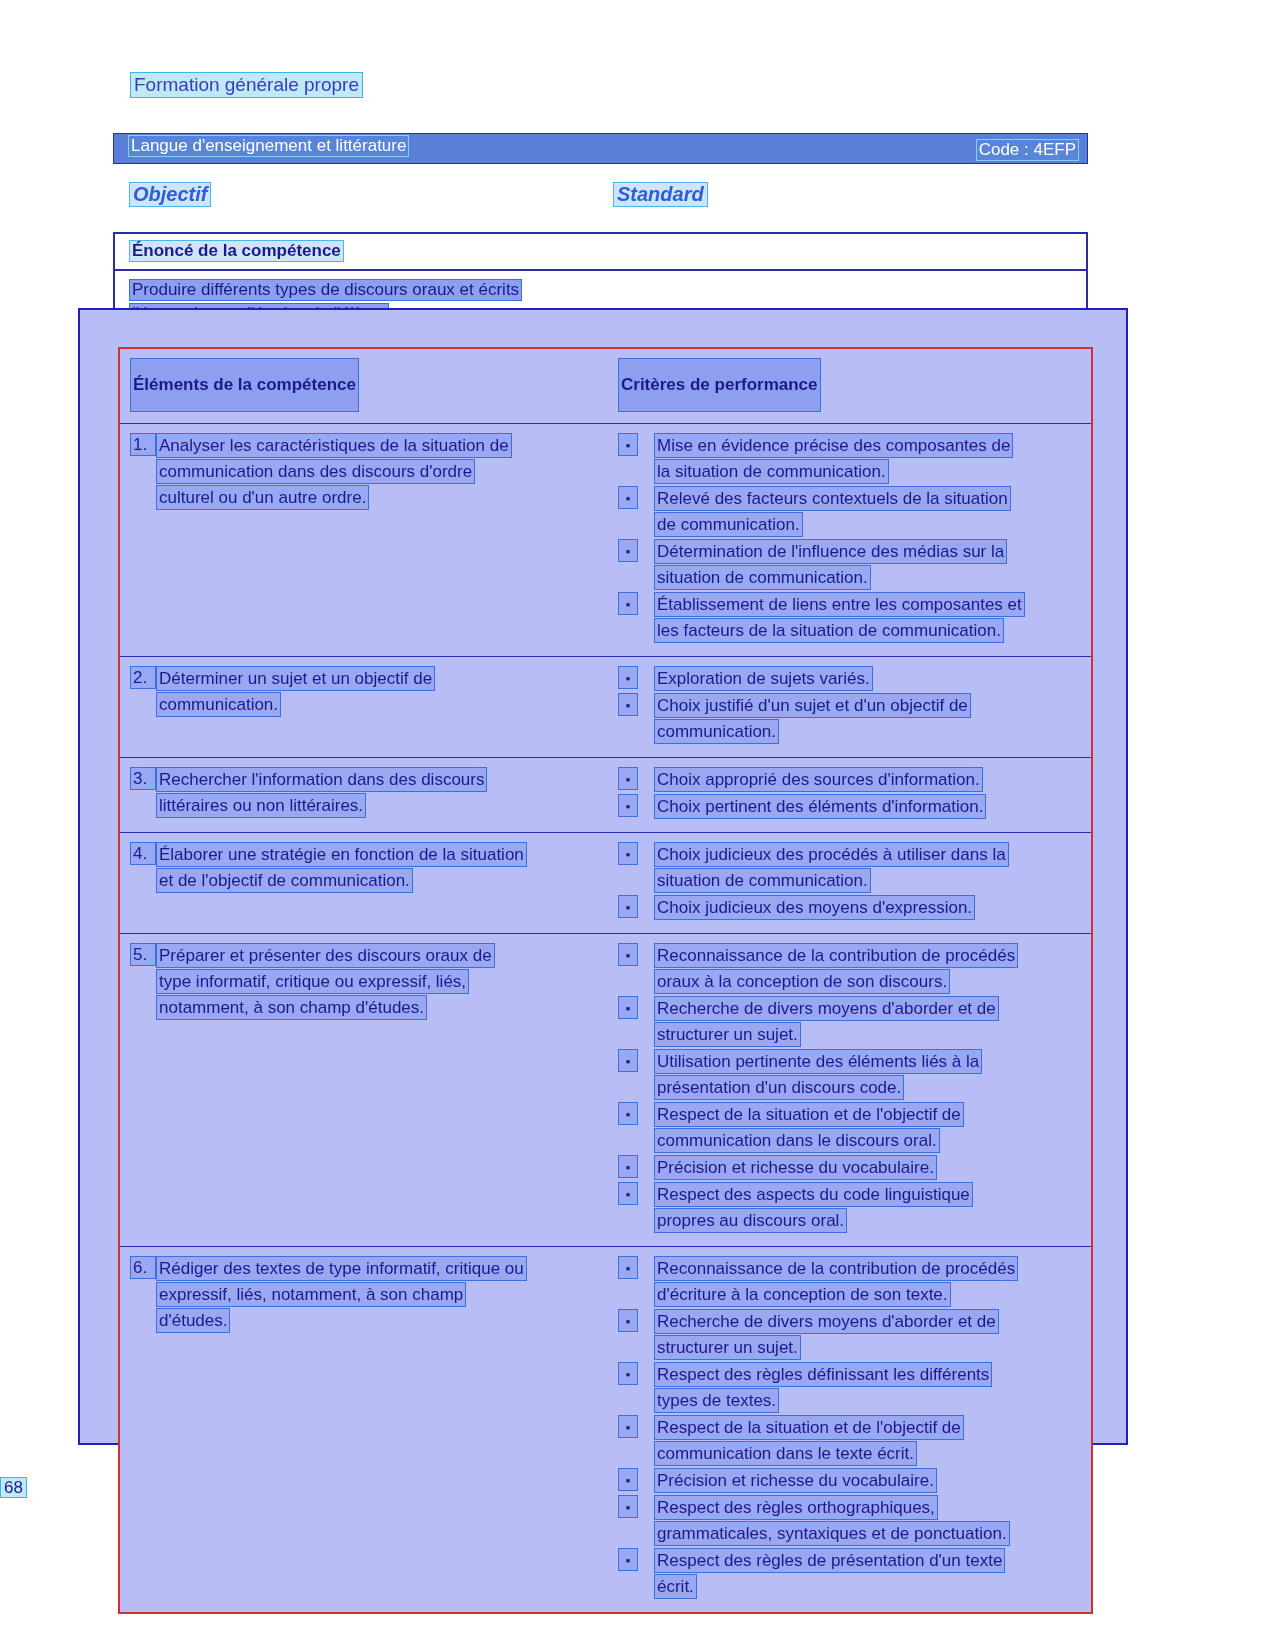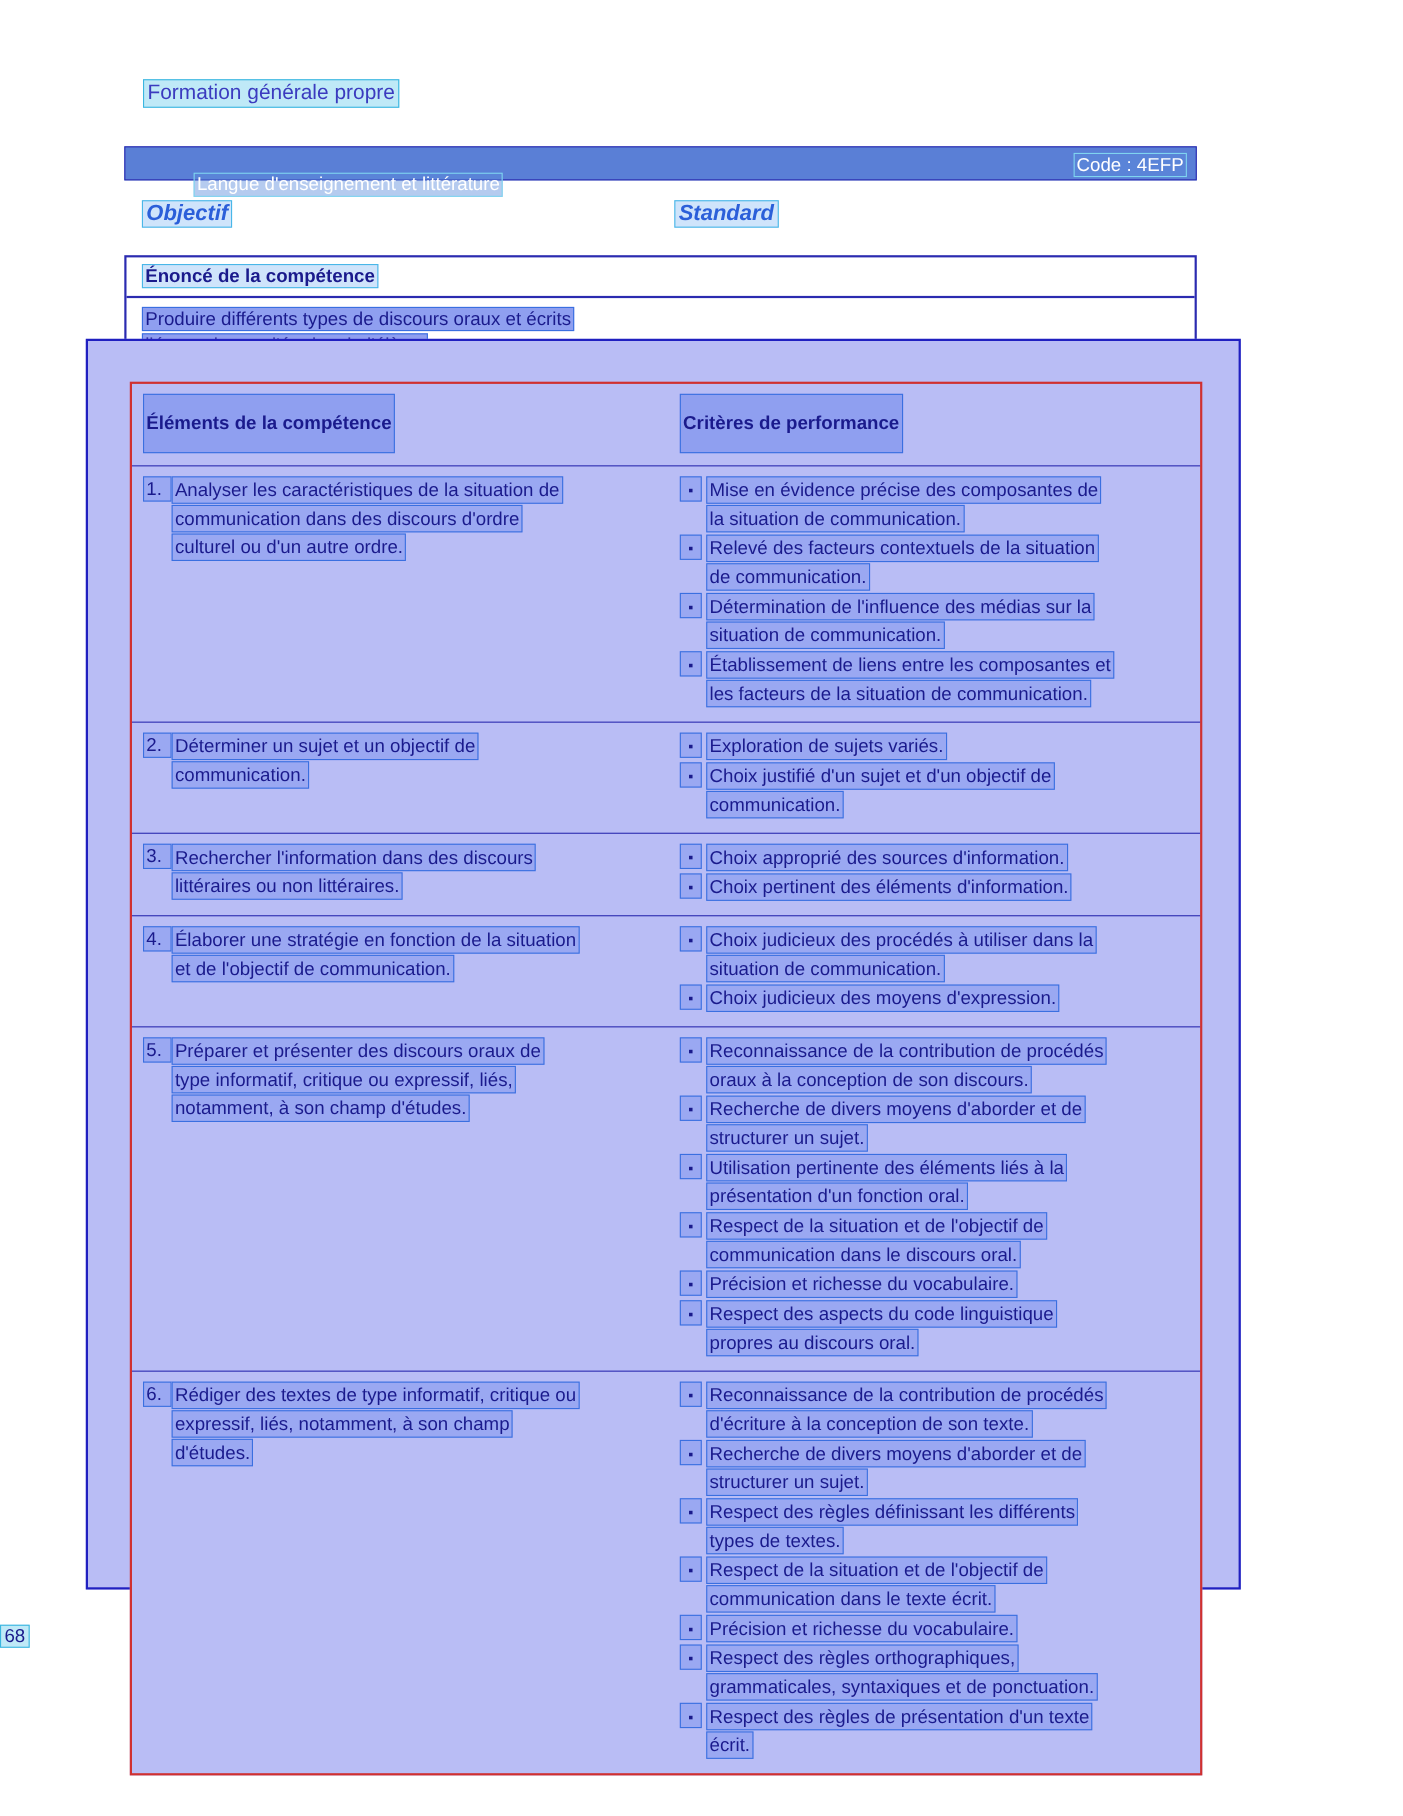--- a/index.html
+++ b/index.html
@@ -42,28 +42,27 @@
     top: 133px;
     width: 975px;
     height: 31px;
     background: #5a7fd6;
     border: 1px solid #2b2bb0;
     box-sizing: border-box;
   }
   .bar .bar-left {
     position: absolute;
     left: 14px;
-    top: 23px;
+    top: 1px;
     font-size: 17px;
     color: #ffffff;
     background: rgba(90,140,220,0.45);
     border: 1px solid #7fd4f0;
     padding: 0 2px;
     white-space: nowrap;
-    margin-left: 48px;
   }
   .bar .bar-right {
     position: absolute;
     right: 8px;
     top: 5px;
     font-size: 17px;
     color: #ffffff;
     background: rgba(90,140,220,0.45);
     border: 1px solid #7fd4f0;
     padding: 0 2px;
@@ -255,21 +254,21 @@
     background: #9aa8f2;
     border: 1px solid #3a6fe0;
     box-sizing: border-box;
     height: 23px;
     text-align: center;
   }
   ul.crit li .ctext {
     font-size: 17px;
     line-height: 23px;
     color: #1a1a8c;
-    margin-left: 4px;
+    margin-left: 16px;
   }
   ul.crit li .ctext span {
     background: #9aa8f2;
     border: 1px solid #3a6fe0;
     padding: 0 2px;
     display: inline-block;
     margin-bottom: 1px;
   }
 
   
@@ -423,21 +422,21 @@
             <li>
               <div class="bullet">▪</div>
               <div class="ctext"><span>Reconnaissance de la contribution de procédés</span><br><span>oraux à la conception de son discours.</span></div>
             </li>
             <li>
               <div class="bullet">▪</div>
               <div class="ctext"><span>Recherche de divers moyens d'aborder et de</span><br><span>structurer un sujet.</span></div>
             </li>
             <li>
               <div class="bullet">▪</div>
-              <div class="ctext"><span>Utilisation pertinente des éléments liés à la</span><br><span>présentation d'un fonction oral.</span></div>
+              <div class="ctext"><span>Utilisation pertinente des éléments liés à la</span><br><span>présentation d'un discours code.</span></div>
             </li>
             <li>
               <div class="bullet">▪</div>
               <div class="ctext"><span>Respect de la situation et de l'objectif de</span><br><span>communication dans le discours oral.</span></div>
             </li>
             <li>
               <div class="bullet">▪</div>
               <div class="ctext"><span>Précision et richesse du vocabulaire.</span></div>
             </li>
             <li>

